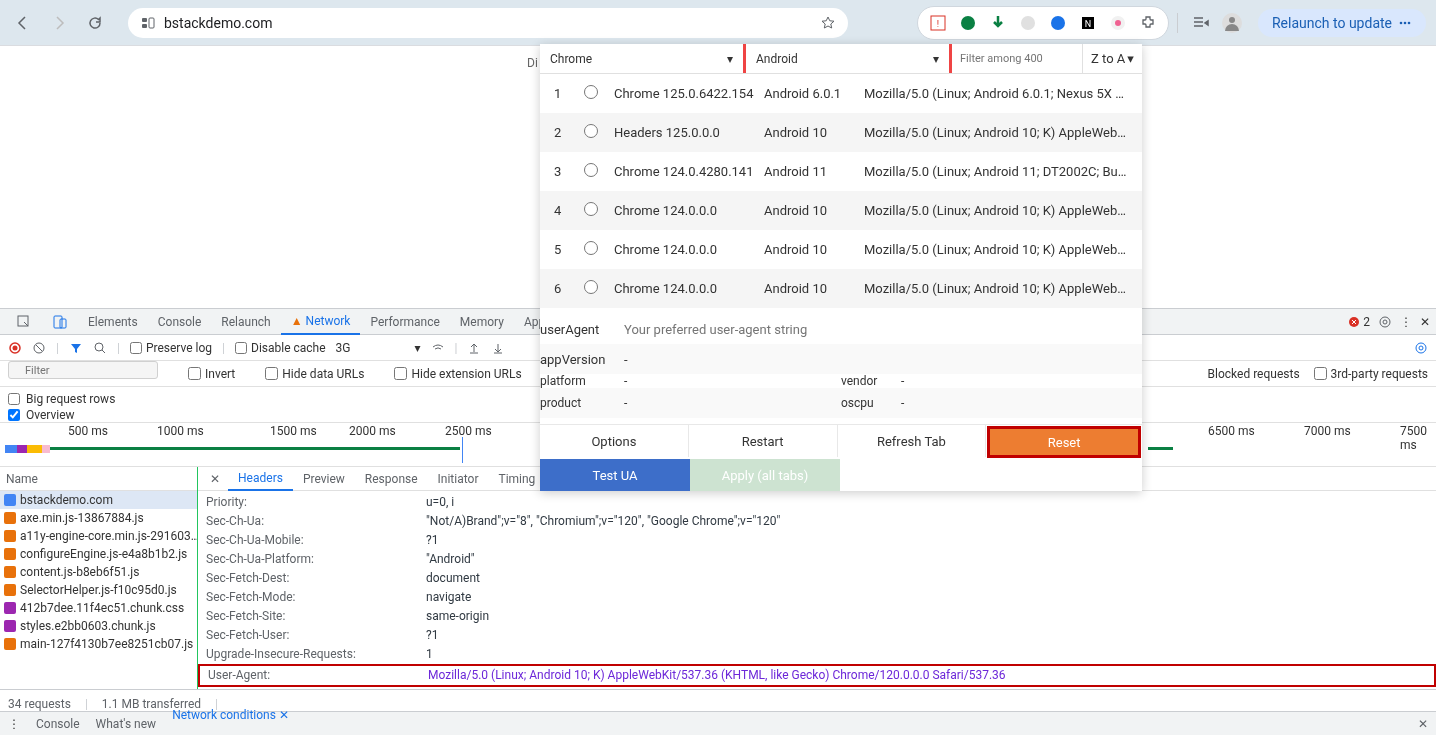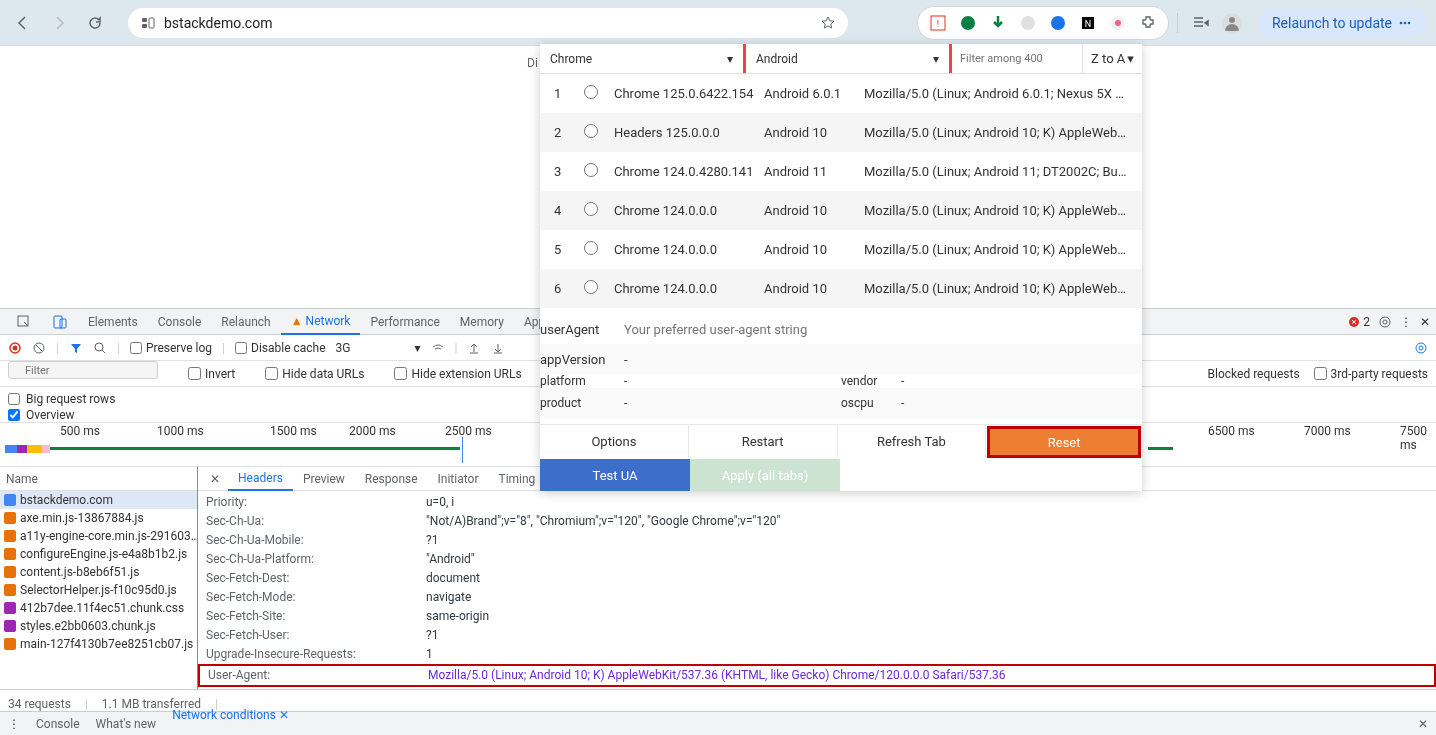--- a/index.html
+++ b/index.html
@@ -434,21 +434,21 @@
         <input type="checkbox" style="">
         <span>Big request rows</span>
       </div>
     <div class="opt-row">
         <input type="checkbox" checked="" style="">
         <span>Overview</span>
       </div>
   </div>
   <div class="timeline">
     <div id="tl-labels">
-        <span class="tl-label" style="left: 60px;">500 ms</span>
+        <span class="tl-label" style="left: 68px;">500 ms</span>
         <span class="tl-label" style="left: 157px;">1000 ms</span>
         <span class="tl-label" style="left: 270px;">1500 ms</span>
         <span class="tl-label" style="left: 349px;">2000 ms</span>
         <span class="tl-label" style="left: 445px;">2500 ms</span>
         <span class="tl-label" style="left: 1208px;">6500 ms</span>
         <span class="tl-label" style="left: 1304px;">7000 ms</span>
         <span class="tl-label" style="left: 1400px;">7500 ms</span>
       </div>
     <div class="tl-bar" style="left:5px;width:12px;background:#4285f4"></div>
     <div class="tl-bar" style="left:17px;width:10px;background:#9c27b0"></div>

